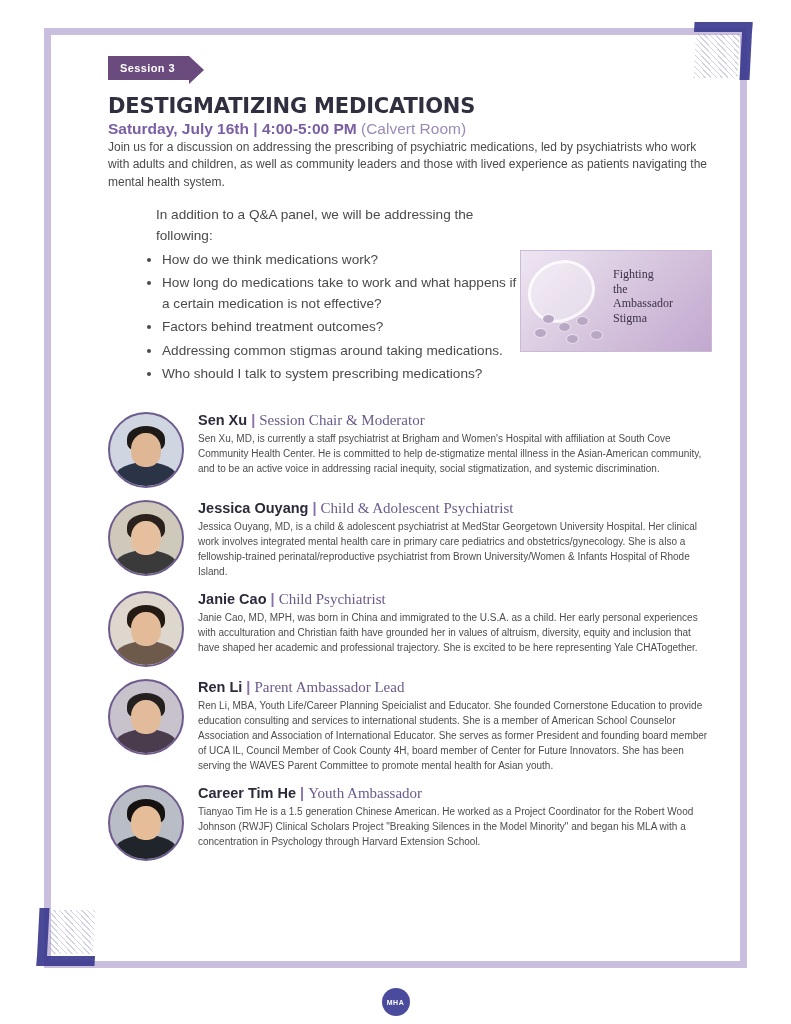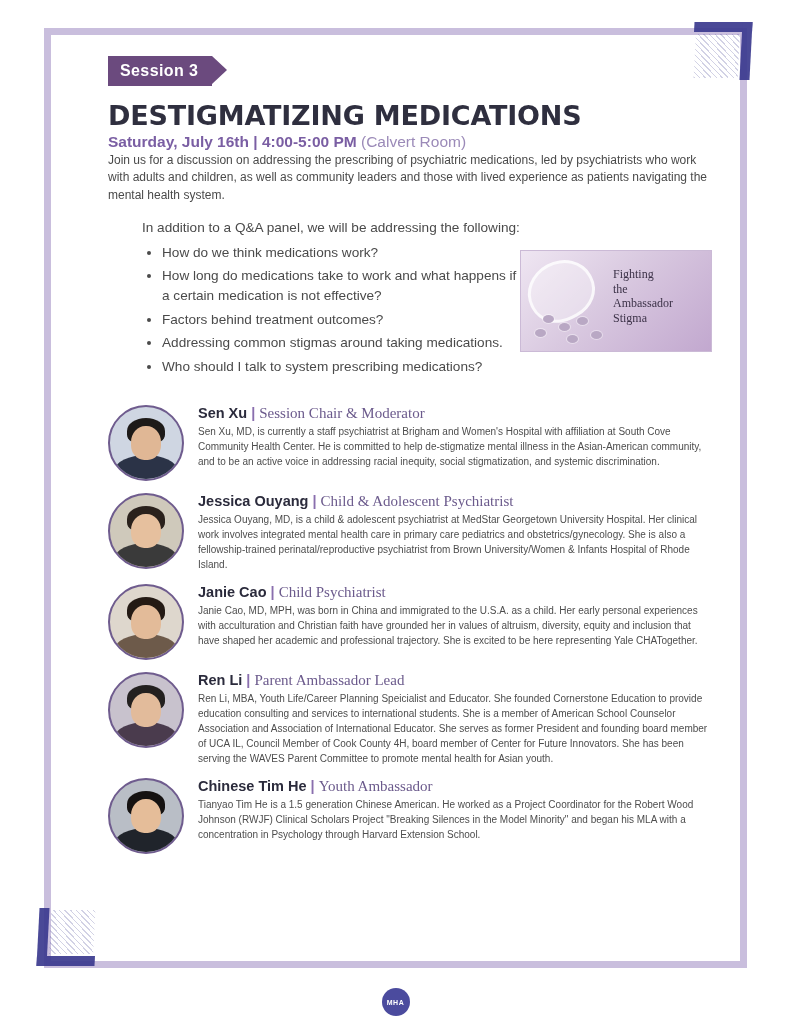--- a/index.html
+++ b/index.html
@@ -56,38 +56,38 @@
   }
 
   .session-tag-wrap {
     position: relative;
     display: inline-block;
     margin-bottom: 6px;
   }
   .session-tag {
     background: #6b4a7e;
     color: #ffffff;
-    font-size: 16px;
+    font-size: 11px;
     font-weight: bold;
     letter-spacing: .4px;
     padding: 6px 14px 6px 12px;
     display: inline-block;
   }
   .session-tag-arrow {
     position: absolute;
     right: -15px; top: 0;
     width: 0; height: 0;
     border-top: 14px solid transparent;
     border-bottom: 14px solid transparent;
     border-left: 15px solid #6b4a7e;
   }
 
   h1.title {
     font-family: "DejaVu Sans", sans-serif;
-    font-size: 27px;
+    font-size: 21px;
     font-weight: bold;
     color: #2f2f3f;
     margin: 8px 0 2px 0;
     letter-spacing: -0.2px;
   }
   .subtitle {
     font-size: 15.5px;
     font-weight: bold;
     color: #7a5ea3;
     margin-bottom: 1px;
@@ -103,21 +103,21 @@
     margin: 0 0 14px 0;
   }
 
   .body-col {
     margin-left: 32px;
     width: 380px;
     font-size: 13.6px;
     line-height: 1.5;
     color: #4a4a4a;
   }
-  .body-col p { margin: 6px 0 4px 2px; }
+  .body-col p { margin: 6px 0 4px 16px; }
   .body-col ul {
     margin: 2px 0 0 0;
     padding-left: 22px;
   }
   .body-col li { margin-bottom: 3px; }
 
   .promo-box {
     position: absolute;
     right: 0; top: 194px;
     width: 190px; height: 100px;
@@ -347,21 +347,21 @@
     </div>
 
     <div class="speaker">
       <div class="avatar" style="background:#b9bec6;">
         <div class="body" style="background:#20242b;"></div>
         <div class="hair" style="background:#151211;"></div>
         <div class="face" style="background:#e5bd99;"></div>
       </div>
       <div class="speaker-text">
         <p class="speaker-name">
-          <span class="nm">Chinese Tim He</span>
+          <span class="nm">Career Tim He</span>
           <span class="bar">|</span>
           <span class="role">Youth Ambassador</span>
         </p>
         <p class="speaker-bio">Tianyao Tim He is a 1.5 generation Chinese American. He worked as a Project Coordinator for the Robert Wood Johnson (RWJF) Clinical Scholars Project "Breaking Silences in the Model Minority" and began his MLA with a concentration in Psychology through Harvard Extension School.</p>
       </div>
     </div>
 
   </div>
 </div>
 

